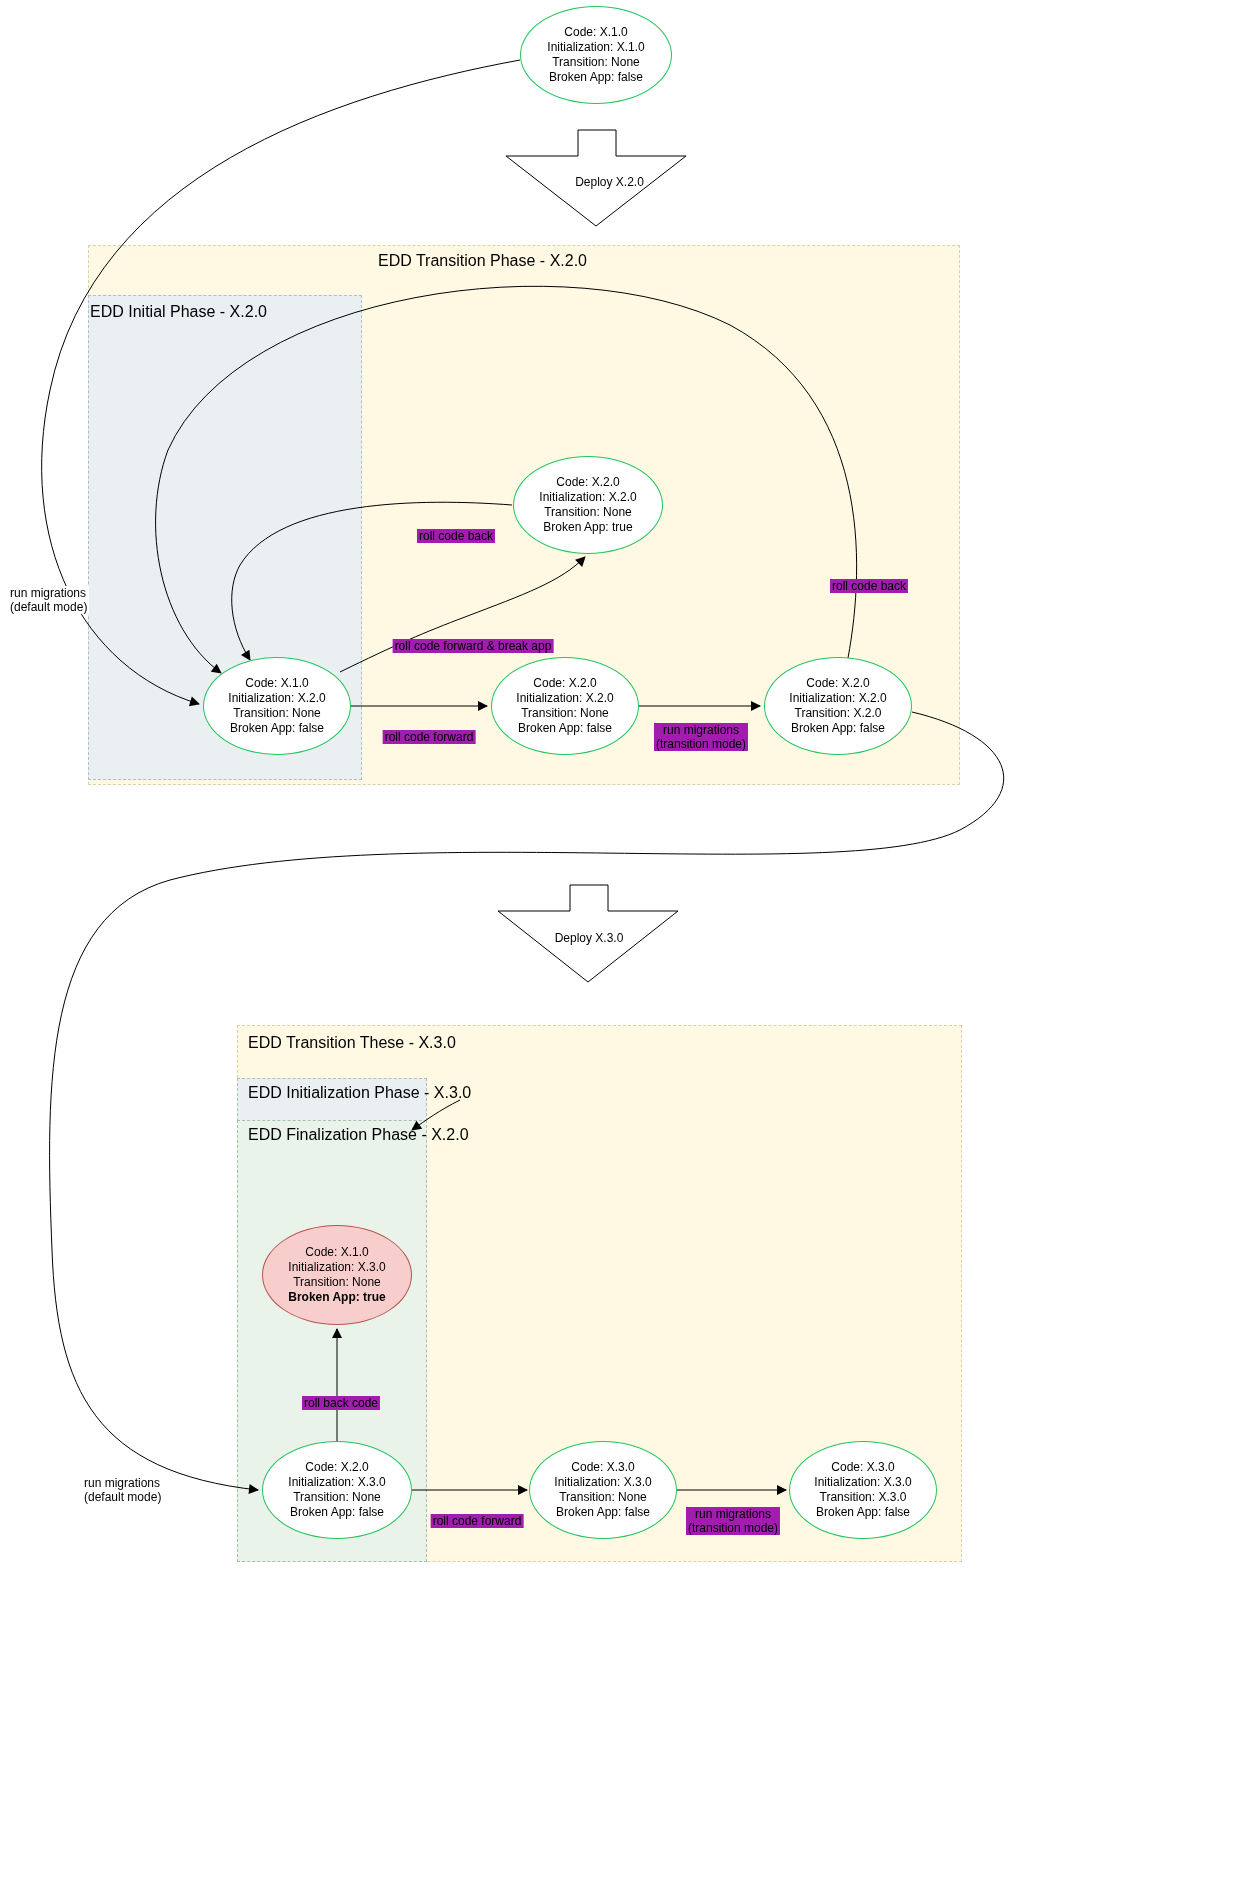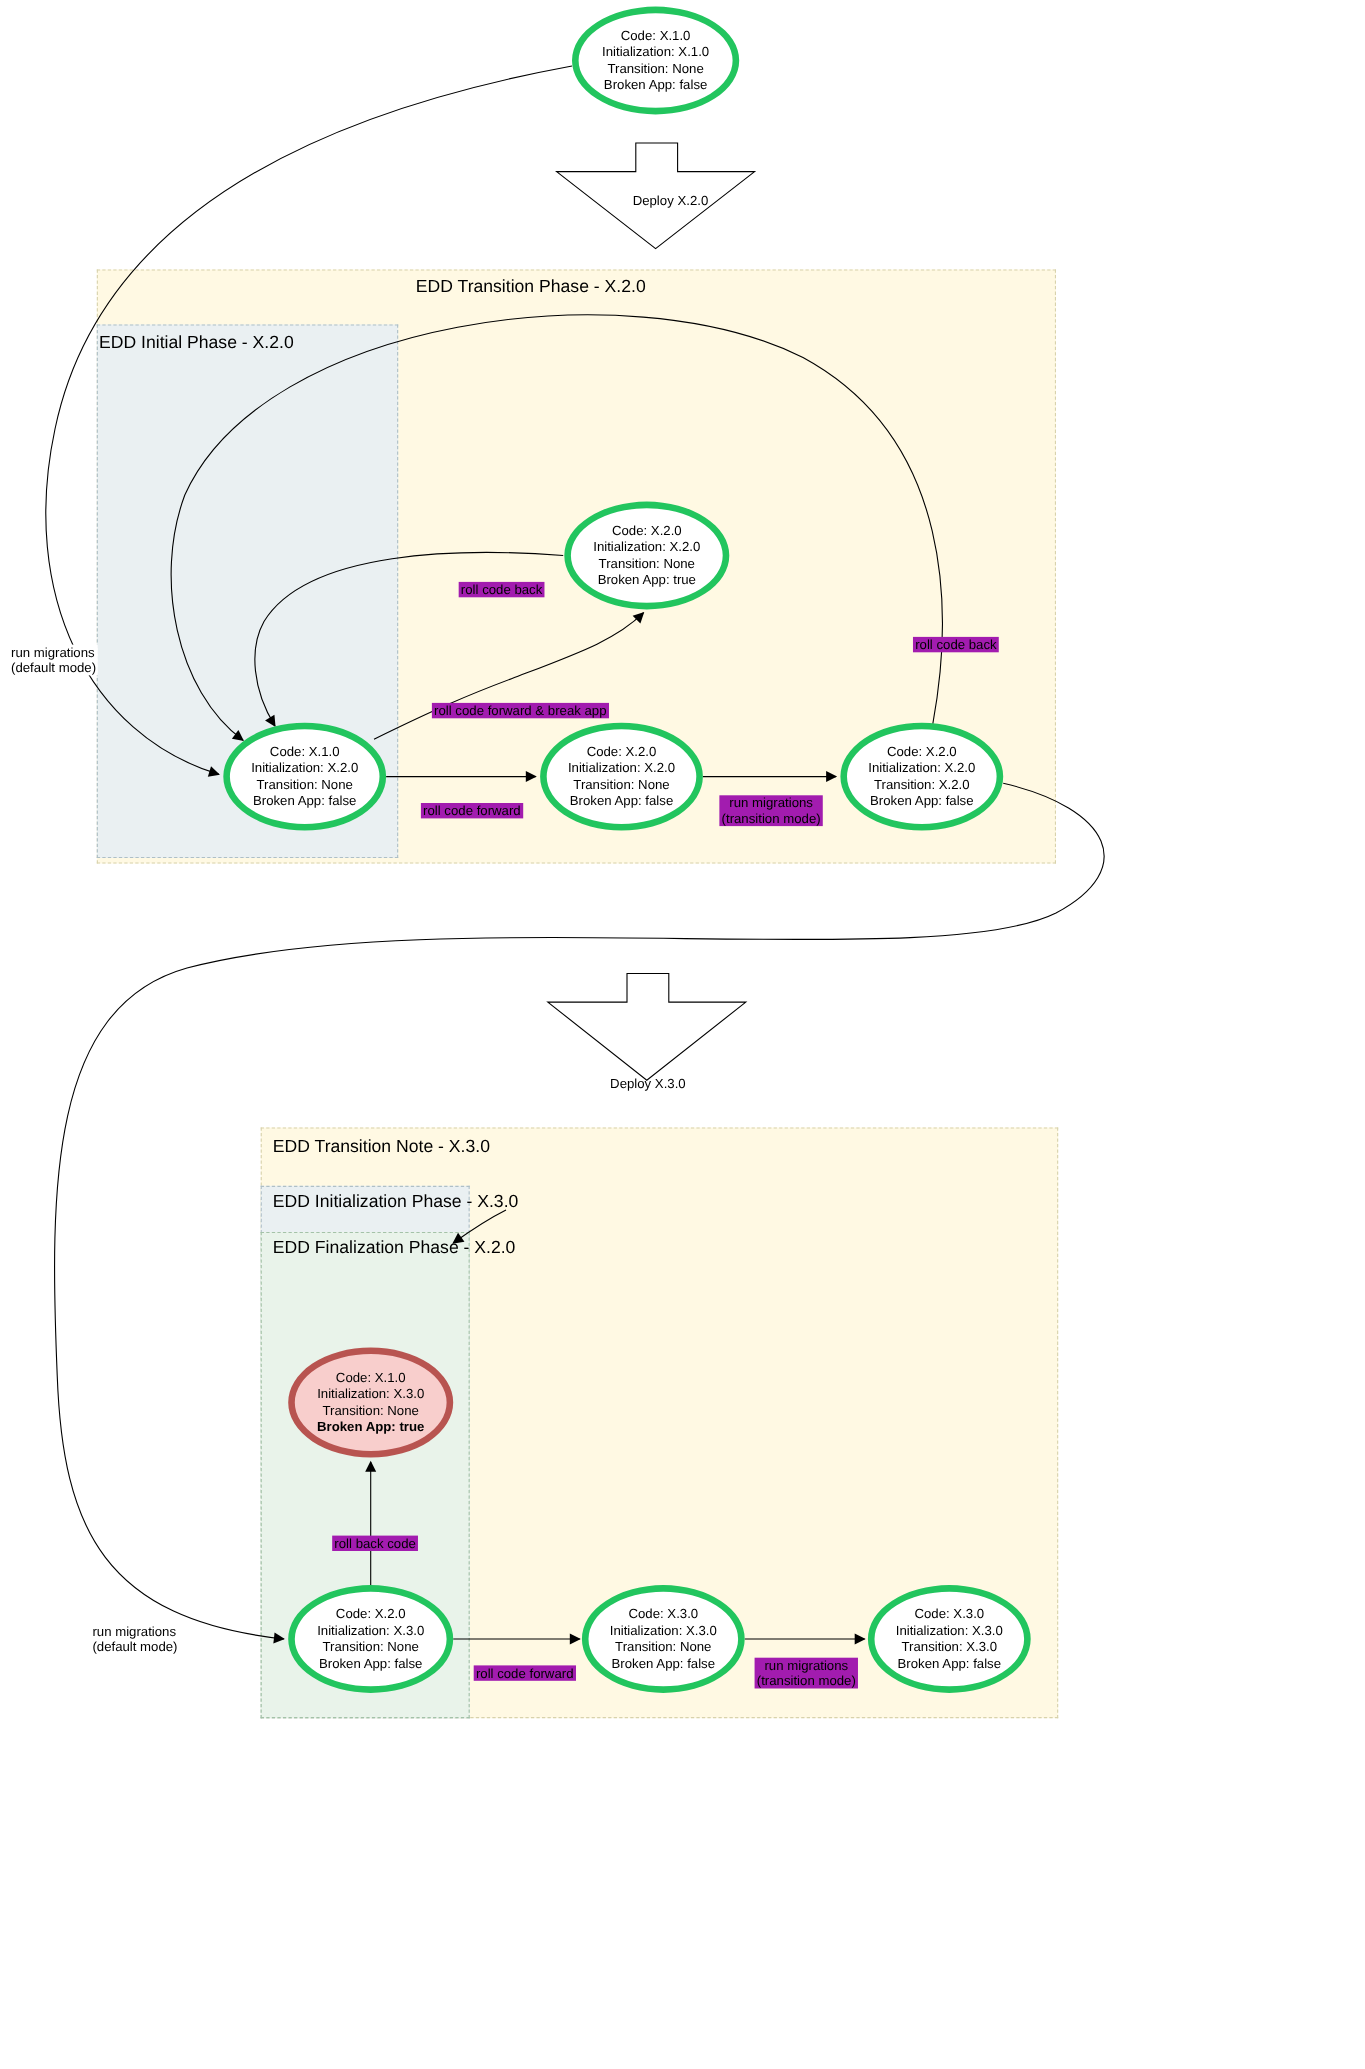--- a/index.html
+++ b/index.html
@@ -11,21 +11,21 @@
   .box.yellow  { background:#fff9e3; border-color:#d8d2ac; }
   .box.bluegray{ background:#eaf0f2; border-color:#aebfc6; }
   .box.green   { background:#e9f3ea; border-color:#a4c2a8; }
 
   .box-title { position:absolute; font-size:16px; white-space:nowrap; z-index:4; }
 
   #edges { position:absolute; left:0; top:0; z-index:2; pointer-events:none; }
   #edges path.edge { fill:none; stroke:#000; stroke-width:1; }
   #edges polygon.deploy { fill:#ffffff; stroke:#000; stroke-width:1; }
 
-  .node { position:absolute; z-index:3; background:#fff; border:6px solid #22c55e; border-radius:50%;
+  .node { position:absolute; z-index:3; background:#fff; border:1px solid #22c55e; border-radius:50%;
           display:flex; flex-direction:column; align-items:center; justify-content:center;
           text-align:center; font-size:12px; line-height:15px; }
   .node.pink { background:#f8cecc; border-color:#b85450; }
   .node .bold { font-weight:bold; }
 
   .lbl { position:absolute; z-index:5; transform:translate(-50%,-50%); background:#a21caf;
          font-size:12px; line-height:14px; text-align:center; white-space:nowrap; padding:0 2px;margin-top:31px; }
   .lbl-left { position:absolute; z-index:5; background:#fff; font-size:12px; line-height:14px;
               white-space:nowrap; padding:0 2px; }
 
@@ -40,21 +40,21 @@
 <div id="canvas">
 
   <div class="box yellow" style="left:88px;  top:245px;  width:872px; height:540px;"></div>
   <div class="box bluegray" style="left:88px;  top:295px;  width:274px; height:485px;"></div>
   <div class="box yellow" style="left:237px; top:1025px; width:725px; height:537px;"></div>
   <div class="box bluegray" style="left:237px; top:1078px; width:190px; height:484px;"></div>
   <div class="box green" style="left:237px; top:1120px; width:190px; height:442px;"></div>
 
   <div class="box-title" style="left:378px; top:252px;">EDD Transition Phase - X.2.0</div>
   <div class="box-title" style="left:90px;  top:303px;">EDD Initial Phase - X.2.0</div>
-  <div class="box-title" style="left:248px; top:1034px;">EDD Transition Note - X.3.0</div>
+  <div class="box-title" style="left:248px; top:1034px;">EDD Transition These - X.3.0</div>
   <div class="box-title" style="left:248px; top:1084px;">EDD Initialization Phase - X.3.0</div>
   <div class="box-title" style="left:248px; top:1126px;">EDD Finalization Phase - X.2.0</div>
 
   <svg id="edges" width="1241" height="1881" viewBox="0 0 1241 1881">
     <defs>
       <marker id="arr" markerWidth="14" markerHeight="14" refX="11" refY="7" orient="auto" markerUnits="userSpaceOnUse">
         <path d="M2,2 L12,7 L2,12 Z" fill="#000"></path>
       </marker>
     </defs>
 
@@ -68,21 +68,21 @@
     <path class="edge" marker-end="url(#arr)" d="M 639,706 L 760,706"></path>
     <path class="edge" marker-end="url(#arr)" d="M 848,658 C 866,560 868,400 730,325 C 570,245 240,290 168,450 C 140,525 160,628 221,673"></path>
     <path class="edge" marker-end="url(#arr)" d="M 912,712 C 1010,735 1035,790 960,830 C 850,885 400,820 170,880 C 45,915 45,1080 52,1250 C 57,1390 95,1472 258,1490"></path>
     <path class="edge" marker-end="url(#arr)" d="M 337,1441 L 337,1329"></path>
     <path class="edge" marker-end="url(#arr)" d="M 412,1490 L 527,1490"></path>
     <path class="edge" marker-end="url(#arr)" d="M 677,1490 L 786,1490"></path>
     <path class="edge" marker-end="url(#arr)" d="M 460,1100 C 440,1110 426,1120 412,1130"></path>
   </svg>
 
   <div class="deploy-label" style="left:597px; top:182px;padding-left:25px;">Deploy X.2.0</div>
-  <div class="deploy-label" style="left:589px; top:938px;margin-top:47px;">Deploy X.3.0</div>
+  <div class="deploy-label" style="left:589px; top:938px;">Deploy X.3.0</div>
 
   <div class="node" style="left:520px; top:6px; width:152px; height:98px;">
     <span>Code: X.1.0</span>
     <span>Initialization: X.1.0</span>
     <span>Transition: None</span>
     <span>Broken App: false</span>
   </div>
 
   <div class="node" style="left:513px; top:456px; width:150px; height:98px;">
     <span>Code: X.2.0</span>

